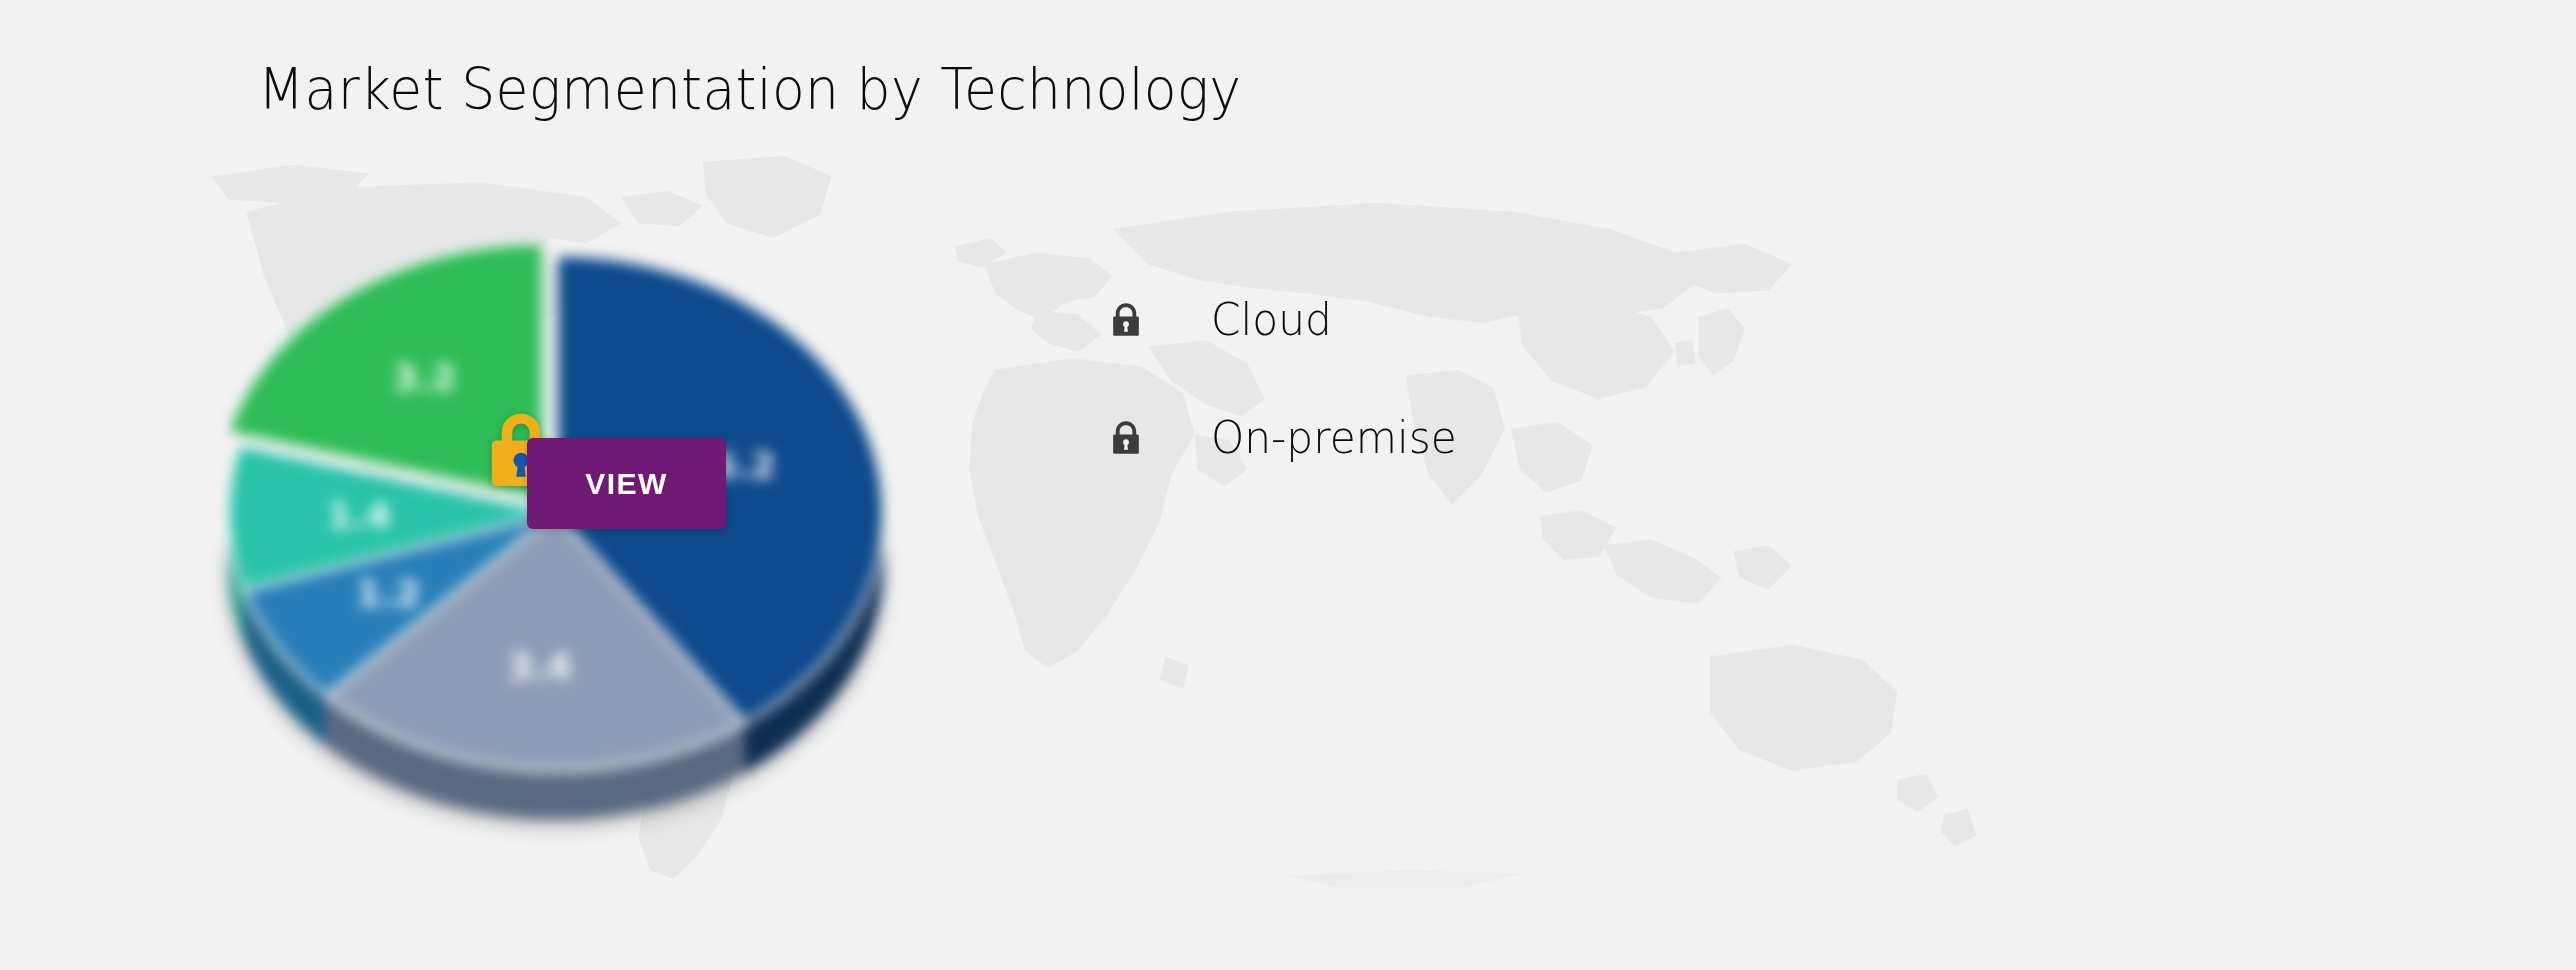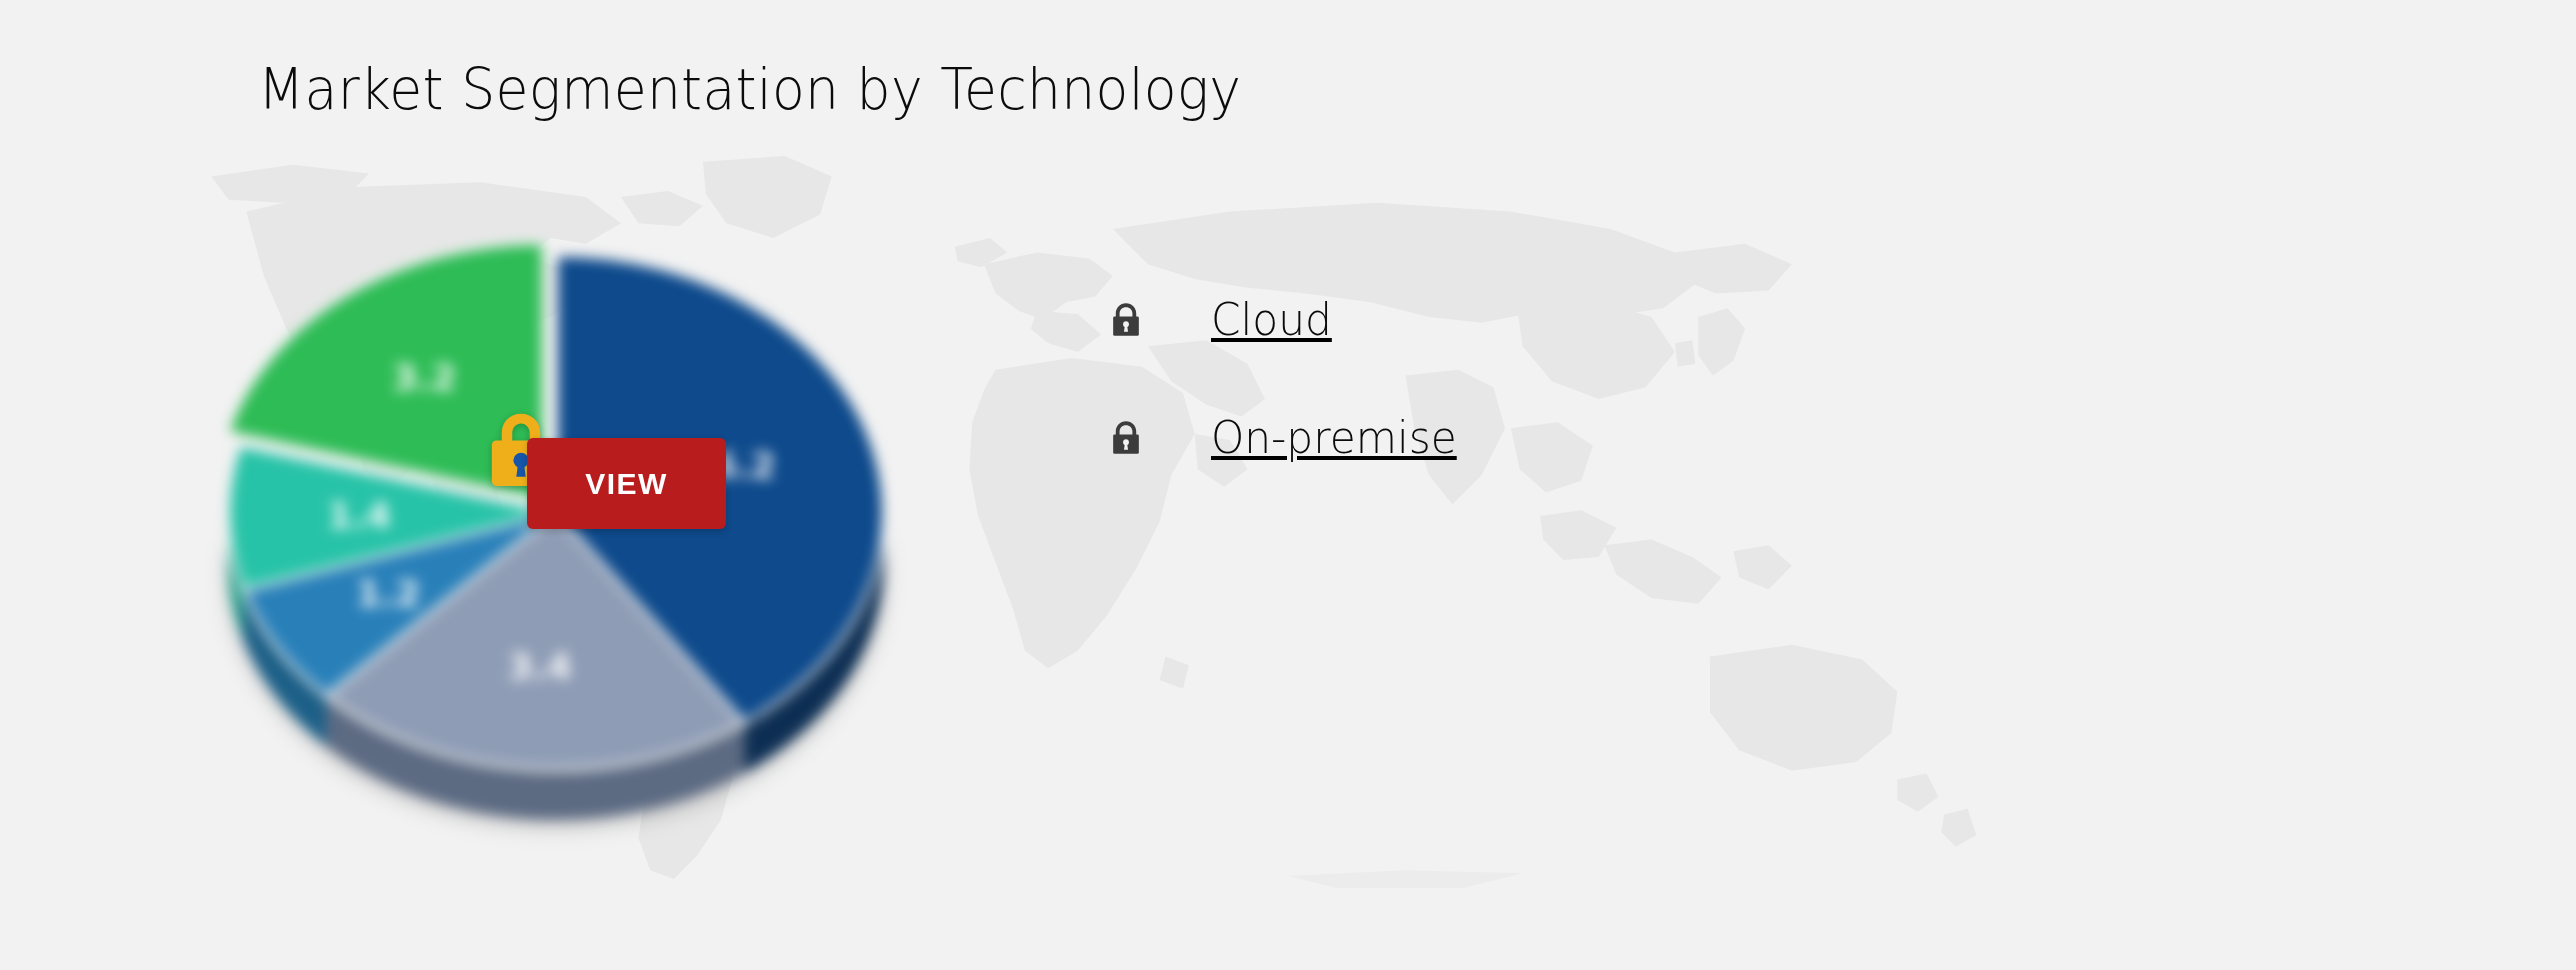--- a/index.html
+++ b/index.html
@@ -71,40 +71,39 @@
     position:absolute;
     left:0px;top:0px;
     width:70px;height:79px;
     filter:drop-shadow(0 2.3px 3.5px rgba(0,0,0,.22));
   }
   .lock-big svg{width:100%;height:100%;display:block;}
   .view-btn{
     position:absolute;
     left:41px;top:28px;
     width:199px;height:91px;
-    background:#b91c1c;
+    background:#701a75;
     border-radius:5.9px;
     display:flex;align-items:center;justify-content:center;
     box-shadow:0 2.9px 5.9px rgba(0,0,0,.18);
     cursor:pointer;
   }
   .view-btn span{
     color:#ffffff;
     font-size:30px;
     font-weight:bold;
     letter-spacing:1.5px;
     font-family:"Liberation Sans",sans-serif;
   }
 
   
   .legend{
     position:absolute;
     left:1110px;top:290px;
     width:703px;
-    text-decoration:underline;
   }
   .legend-item{
     display:flex;
     align-items:center;
     height:59px;
     margin-bottom:59px;
   }
   .legend-lock{
     width:32px;height:35px;
     flex:0 0 32px;

